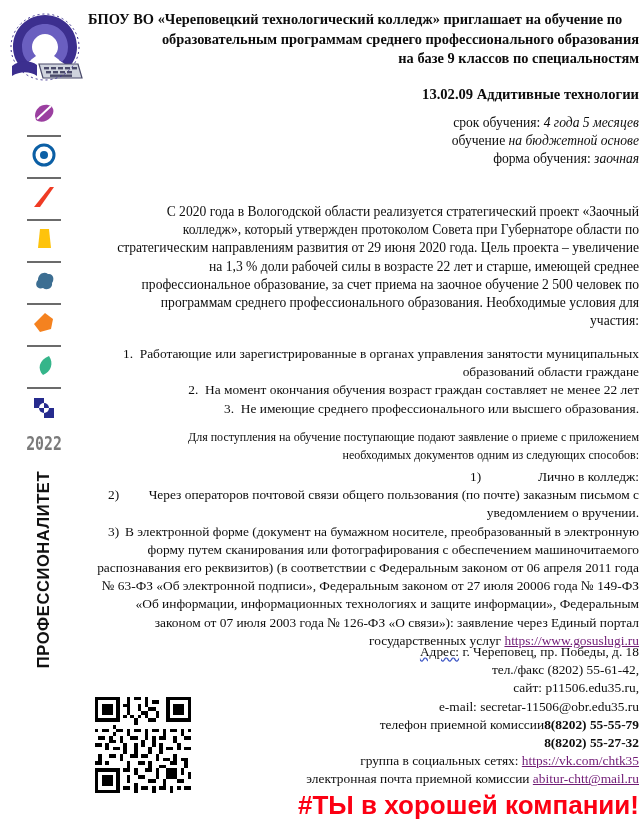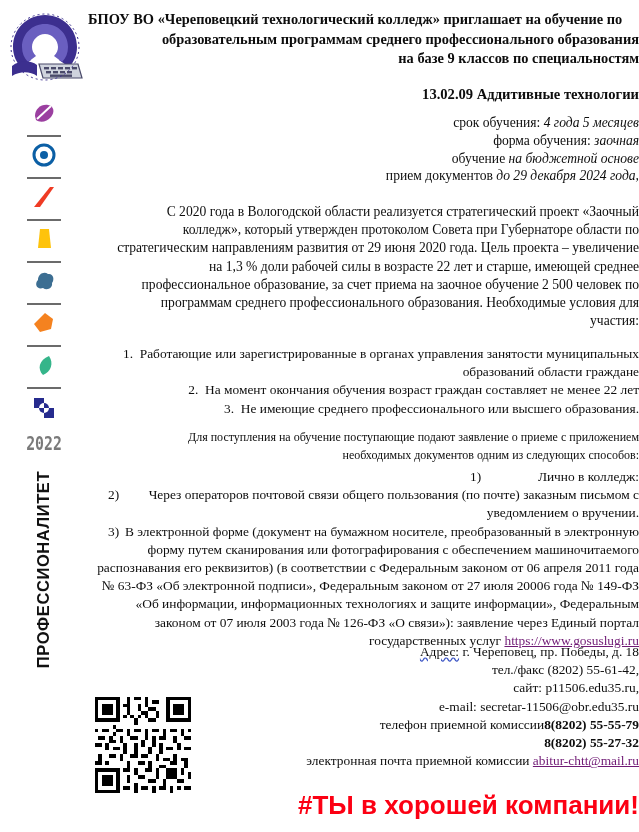--- a/index.html
+++ b/index.html
@@ -237,23 +237,22 @@
     <div class="hdr">
       <div class="l1">БПОУ ВО «Череповецкий технологический колледж» приглашает на обучение по</div>
       <div>образовательным программам среднего профессионального образования</div>
       <div>на базе 9 классов по специальностям</div>
     </div>
 
     <div class="spec-title">13.02.09 Аддитивные технологии</div>
 
     <div class="spec-meta">
       <div><span>срок обучения: </span><em>4 года 5 месяцев</em></div>
+      <div><span>обучение </span><em>на бюджетной основе</em></div>
       <div><span>форма обучения: </span><em>заочная</em></div>
-      <div><span>обучение </span><em>на бюджетной основе</em></div>
-      <div><span>прием документов </span><em>до 29 декабря 2024 года,</em></div>
     </div>
 
     <div class="para-project">С 2020 года в Вологодской области реализуется стратегический проект «Заочный колледж», который утвержден протоколом Совета при Губернаторе области по стратегическим направлениям развития от 29 июня 2020 года. Цель проекта – увеличение на 1,3 % доли рабочей силы в возрасте 22 лет и старше, имеющей среднее профессиональное образование, за счет приема на заочное обучение 2 500 человек по программам среднего профессионального образования. Необходимые условия для участия:</div>
 
     <ol class="cond-list">
       <li><span class="num">1.</span>&nbsp;&nbsp;<span>Работающие или зарегистрированные в органах управления занятости муниципальных образований области граждане</span></li>
       <li><span class="num">2.</span>&nbsp;&nbsp;<span>На момент окончания обучения возраст граждан составляет не менее 22 лет</span></li>
       <li><span class="num">3.</span>&nbsp;&nbsp;<span>Не имеющие среднего профессионального или высшего образования.</span></li>
     </ol>
 
@@ -274,20 +273,21 @@
       </div>
     </div>
 
     <div class="contacts">
       <div><span class="sq-underline">Адрес:</span><span> г. Череповец, пр. Победы, д. 18</span></div>
       <div>тел./факс (8202) 55-61-42,</div>
       <div>сайт: p11506.edu35.ru,</div>
       <div>e-mail: secretar-11506@obr.edu35.ru</div>
       <div><span>телефон приемной комиссии</span><span class="b">8(8202) 55-55-79</span></div>
       <div><span class="b">8(8202) 55-27-32</span></div>
+      <div><span>группа в социальных сетях: </span><a class="lnk" href="#">https://vk.com/chtk35</a></div>
       <div><span>электронная почта приемной комиссии </span><a class="lnk" href="#">abitur-chtt@mail.ru</a></div>
     </div>
 
     <div class="slogan">#ТЫ в хорошей компании!</div>
   </div>
 
   <div class="qr">
     <svg viewBox="0 0 29 29" width="104" height="104" shape-rendering="crispEdges">
       <rect width="29" height="29" fill="#ffffff"></rect>
       <g fill="#000000">

